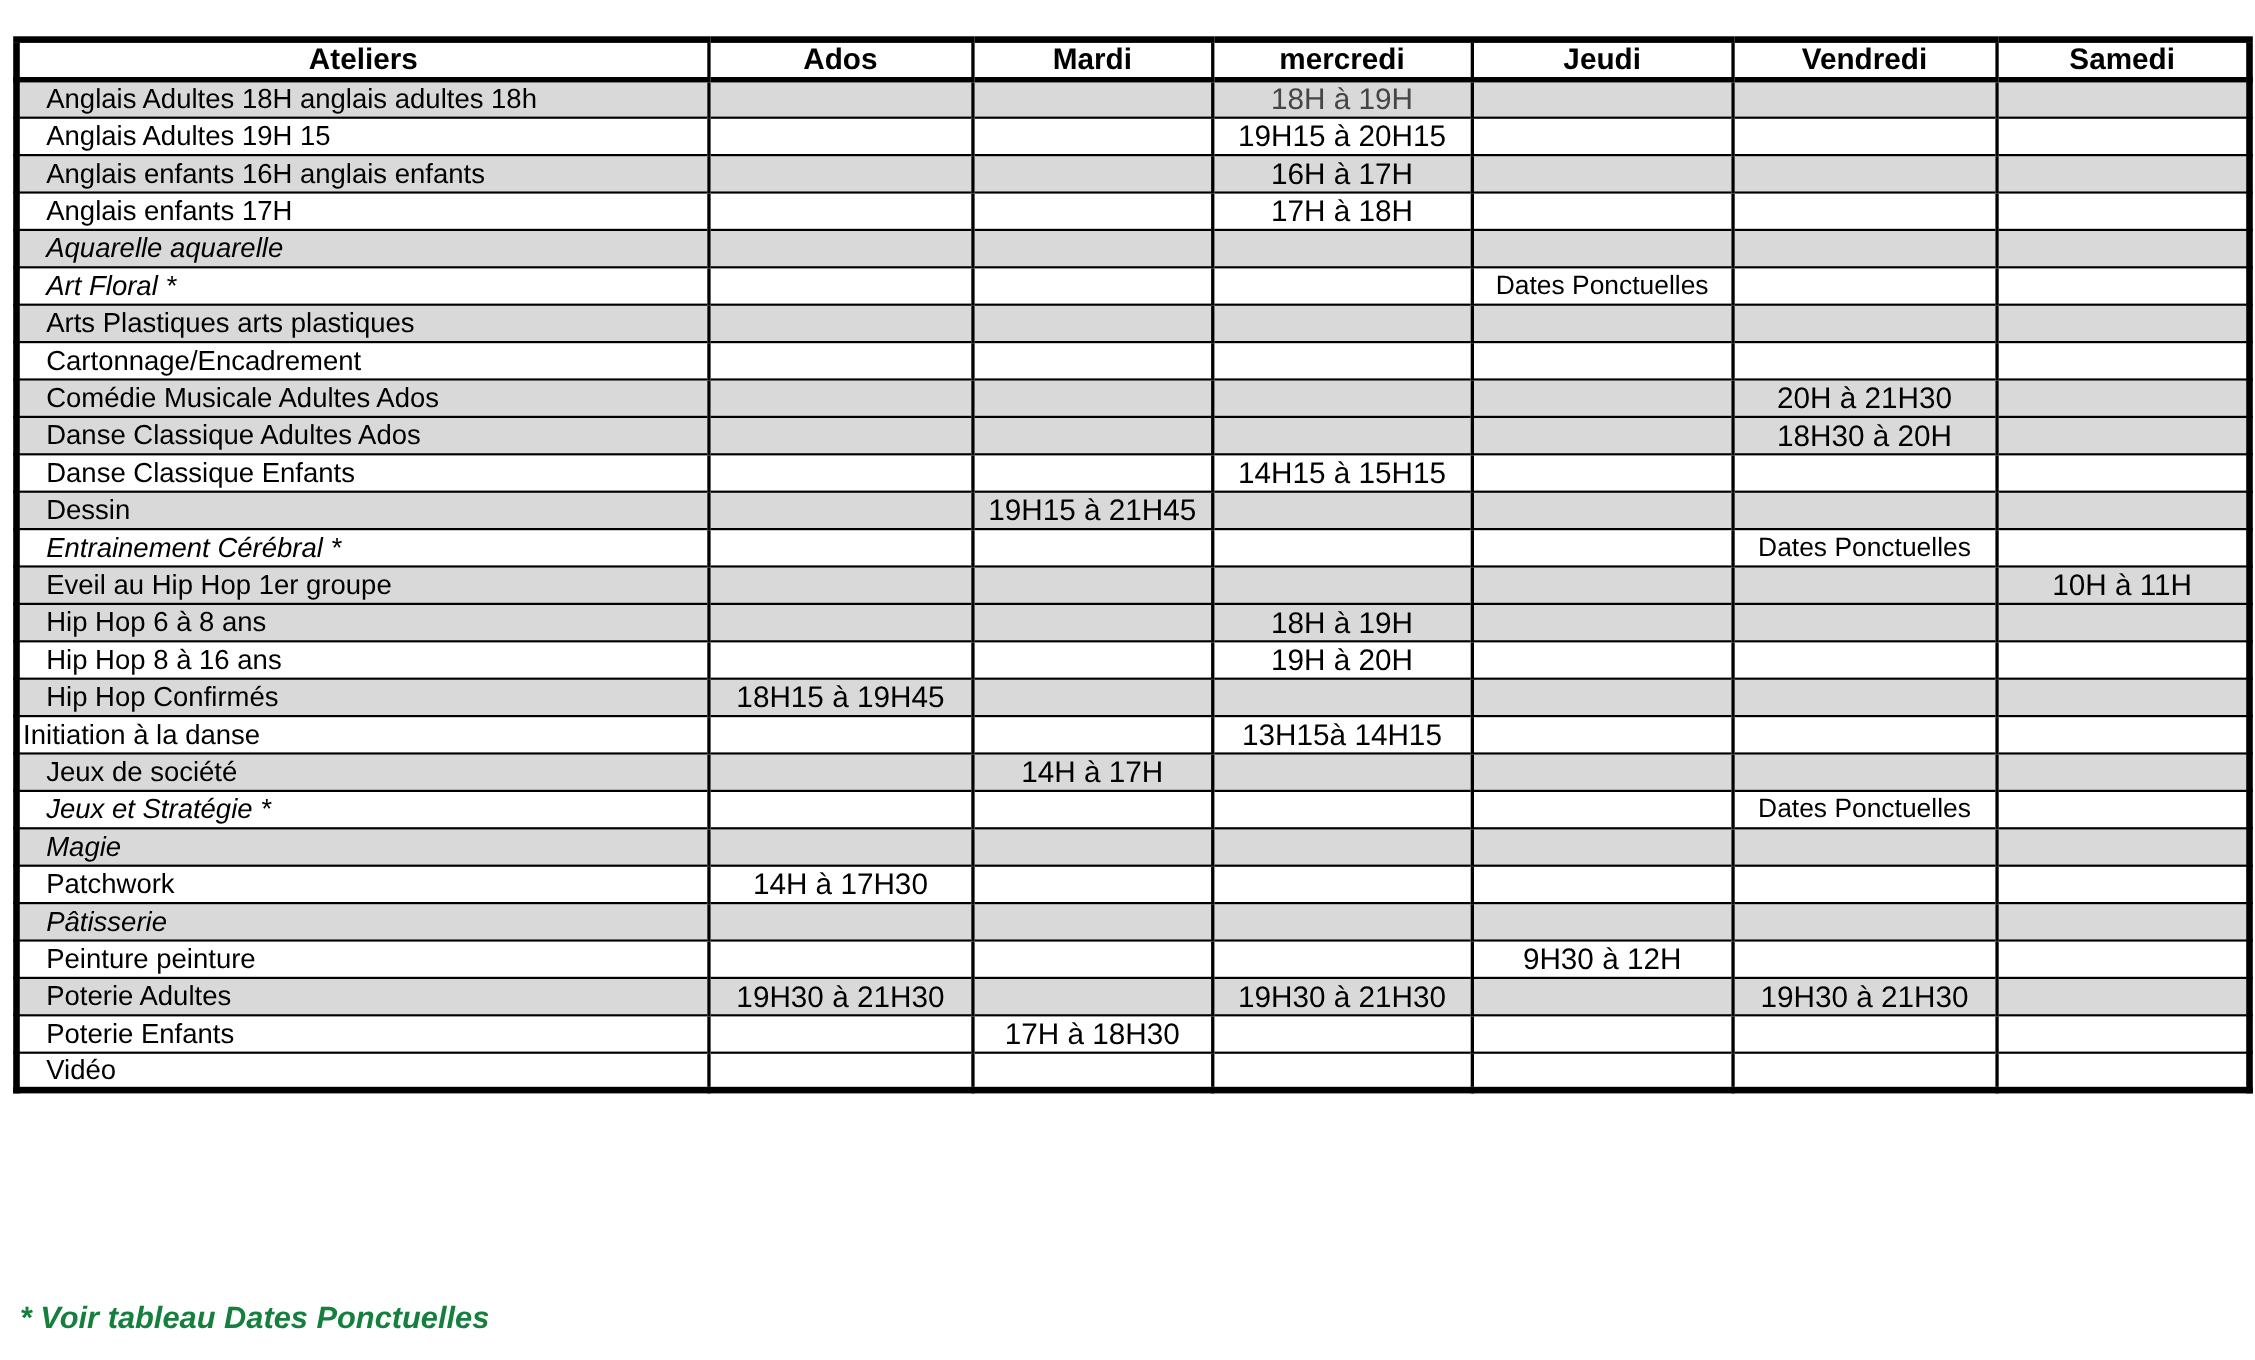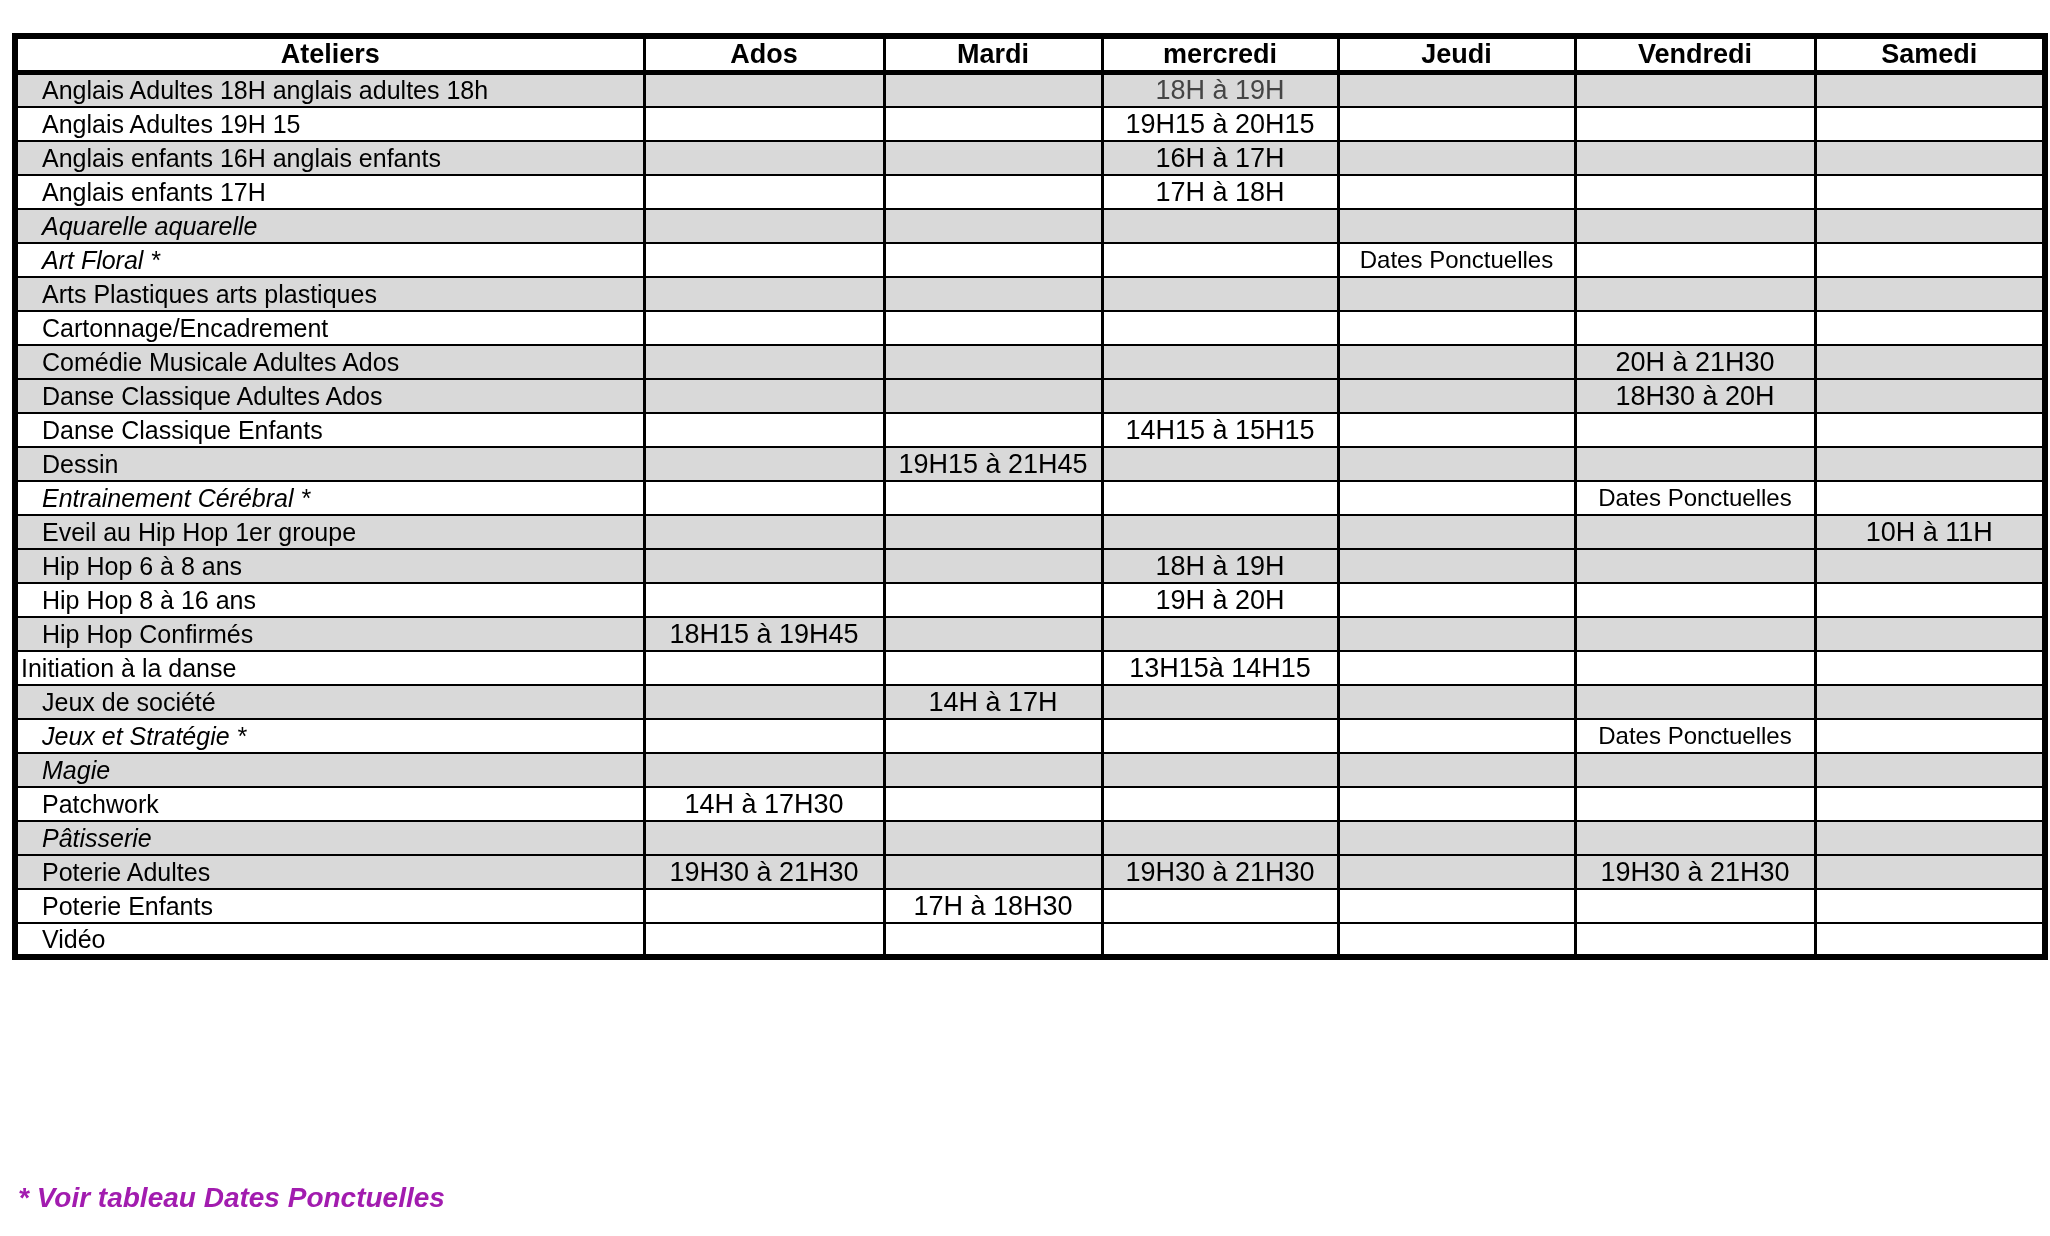--- a/index.html
+++ b/index.html
@@ -71,21 +71,21 @@
     text-align: right;
     padding-right: 5px;
   }
   .footnote {
     position: absolute;
     left: 18px;
     top: 1182px;
     font-size: 28px;
     font-weight: bold;
     font-style: italic;
-    color: #a21caf;
+    color: #15803d;
   }
 </style>
 </head>
 <body>
 
 <div class="page">
   <table class="schedule">
     <colgroup>
         <col style="width: 629px;">
         <col style="width: 240px;">
@@ -307,20 +307,29 @@
         </tr>
         <tr class="shaded">
           <td class="label italic">Pâtisserie</td>
           <td class="time"></td>
           <td class="time"></td>
           <td class="time"></td>
           <td class="time"></td>
           <td class="time"></td>
           <td class="time"></td>
         </tr>
+        <tr>
+          <td class="label">Peinture peinture</td>
+          <td class="time"></td>
+          <td class="time"></td>
+          <td class="time"></td>
+          <td class="time">9H30 à 12H</td>
+          <td class="time"></td>
+          <td class="time"></td>
+        </tr>
         <tr class="shaded">
           <td class="label">Poterie Adultes</td>
           <td class="time">19H30 à 21H30</td>
           <td class="time"></td>
           <td class="time">19H30 à 21H30</td>
           <td class="time"></td>
           <td class="time">19H30 à 21H30</td>
           <td class="time"></td>
         </tr>
         <tr>

